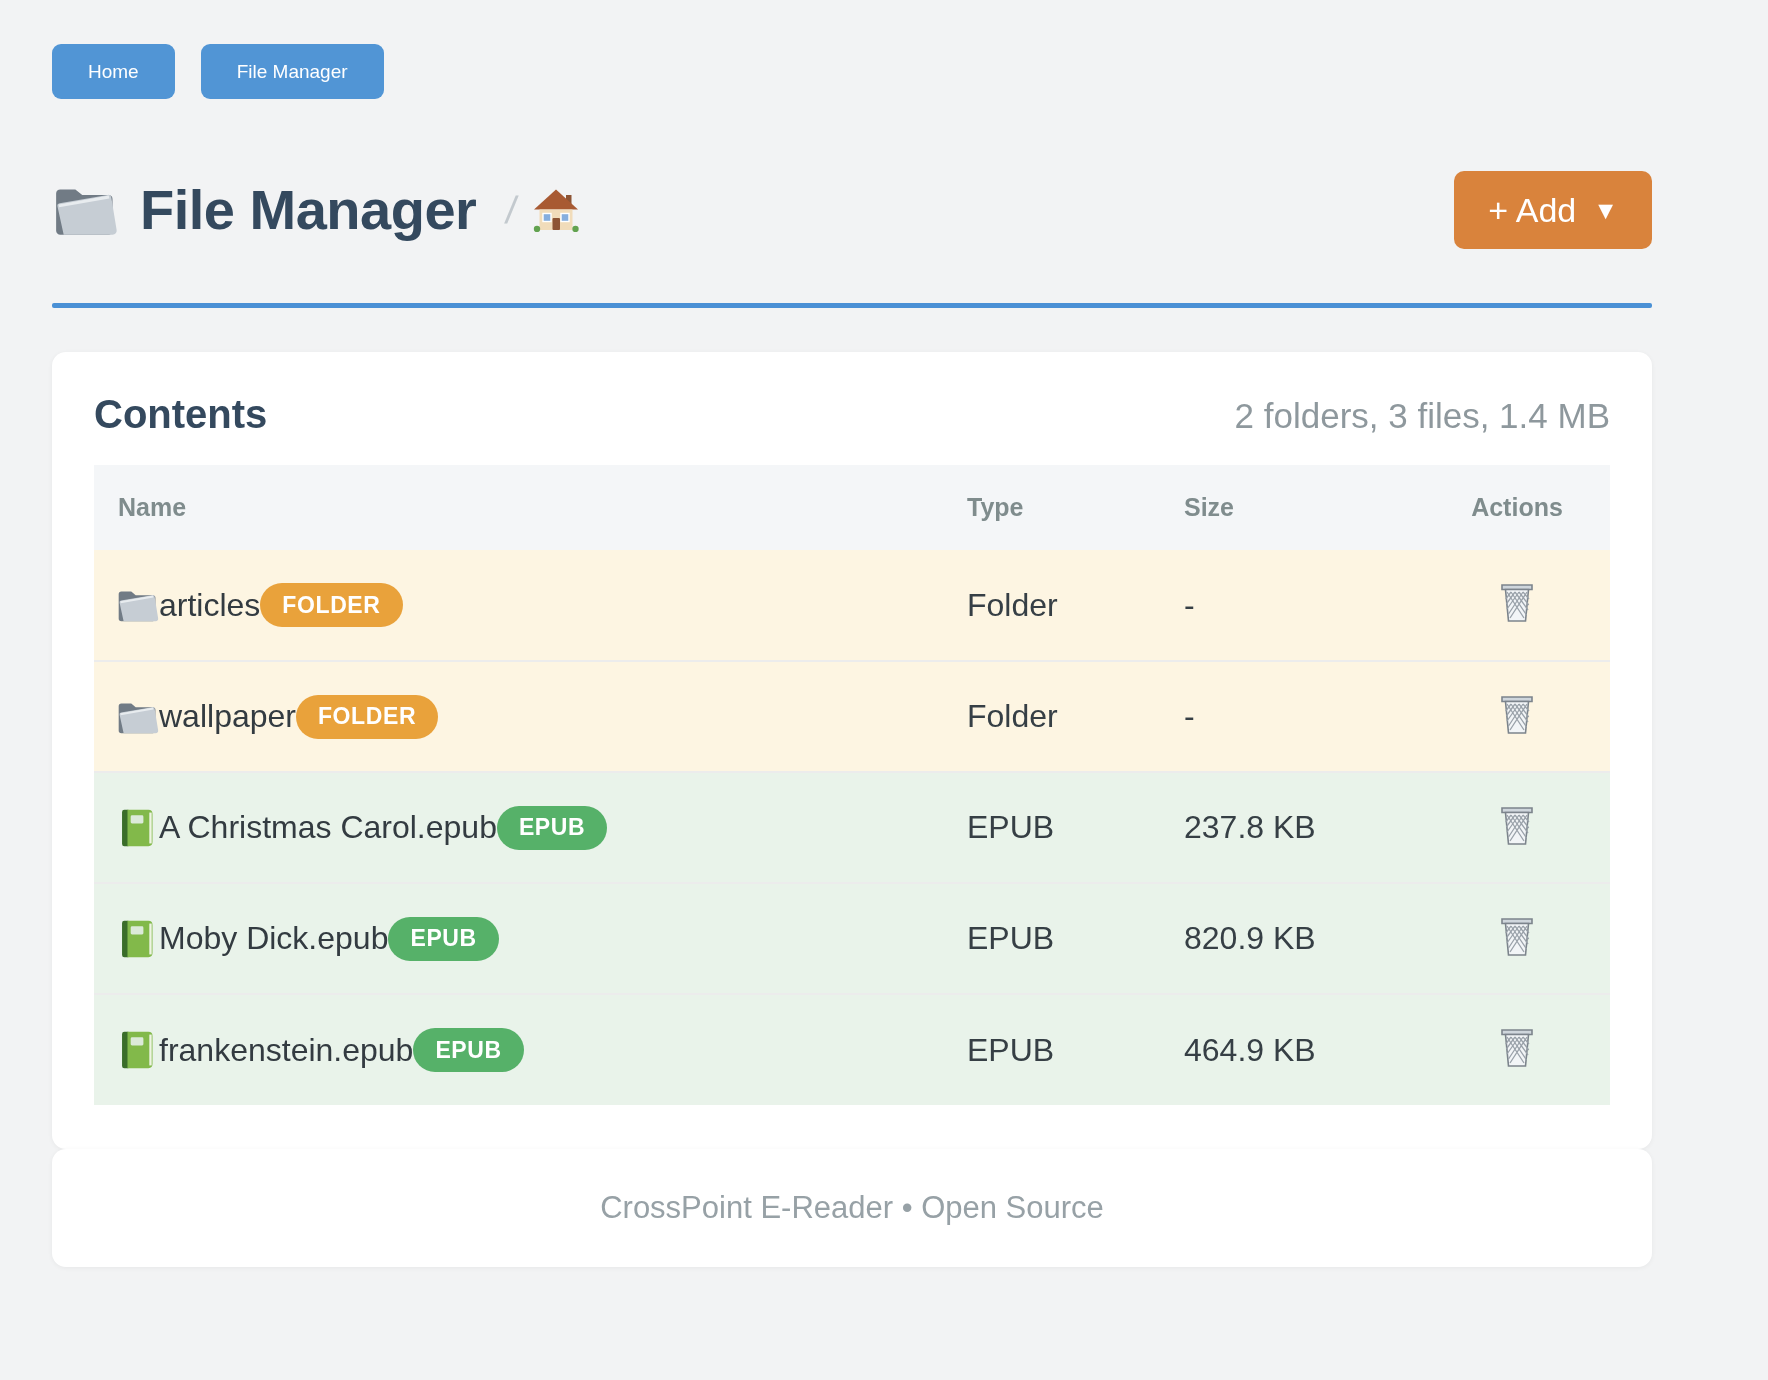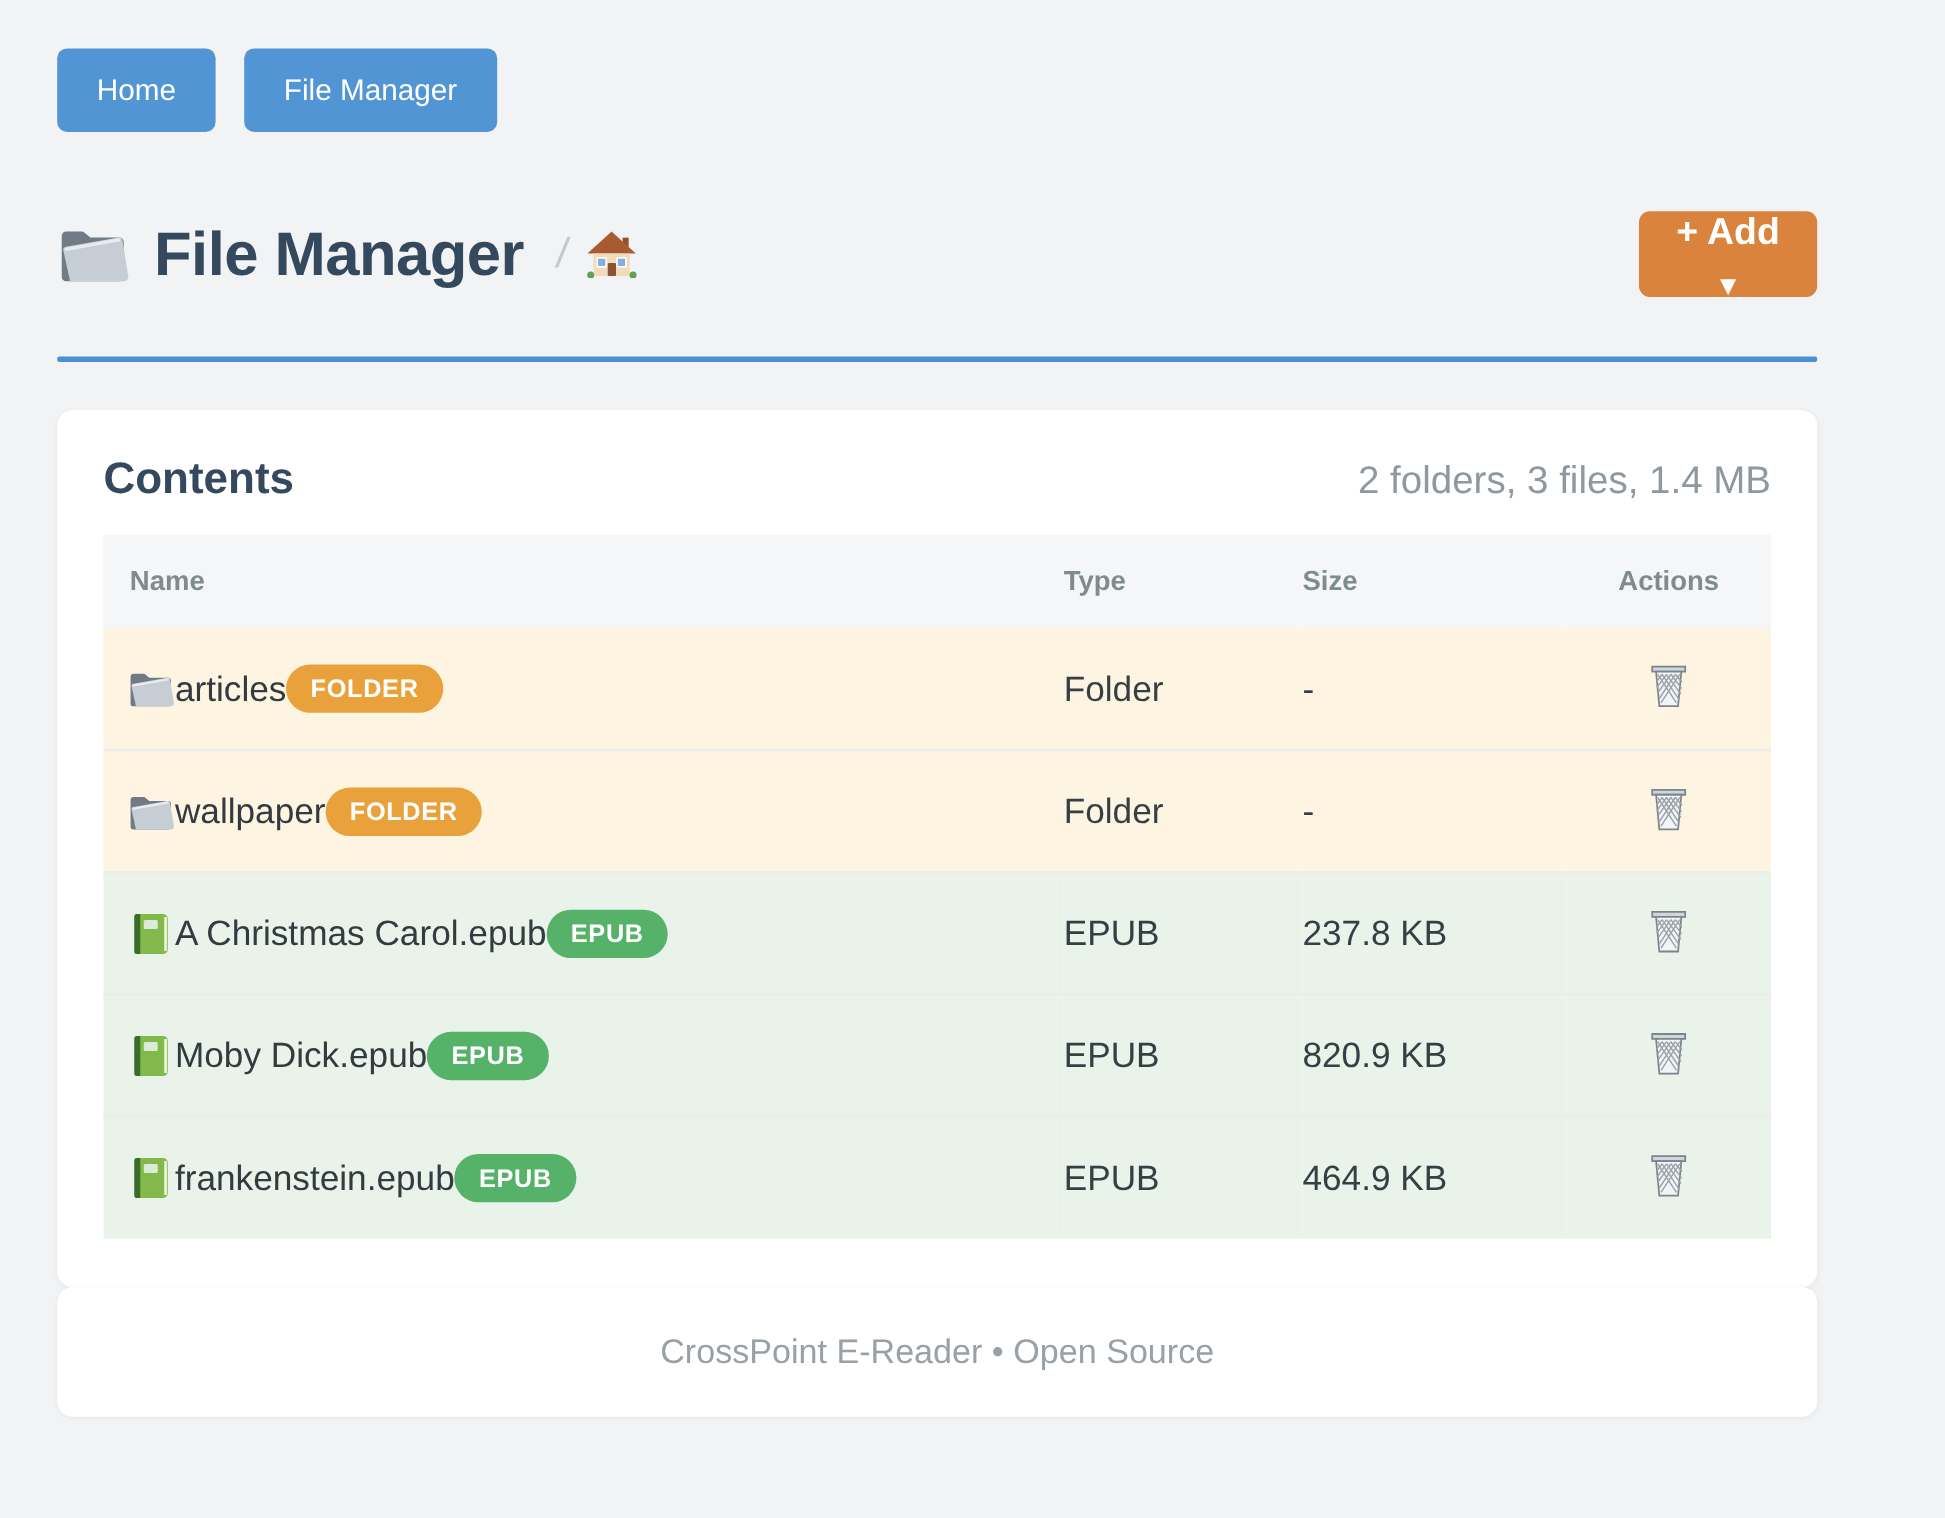--- a/index.html
+++ b/index.html
@@ -9,33 +9,33 @@
     --title-color:#34495e; --muted:#8e989d; --header-text:#7f8c8d;
     --name-color:#333b41; --cell-color:#363f45; --footer-text:#97a1a6; --divider:#ececec;
   }
   *{box-sizing:border-box;}
   html,body{margin:0;padding:0;width:1768px;height:1380px;overflow:hidden;
     background:var(--page-bg);font-family:"Liberation Sans","DejaVu Sans",sans-serif;}
   .page{padding:44px 116px 0 52px;}
 
   .nav-row{display:flex;gap:26px;}
   .nav-btn{background:var(--nav-blue);color:#fff;border:none;border-radius:9px;
-    font-size:27px;padding:0 36px;height:76px;font-family:inherit;cursor:pointer;}
+    font-size:19px;padding:0 36px;height:55px;font-family:inherit;cursor:pointer;}
 
   .title-row{display:flex;align-items:center;margin-top:72px;}
   .title-icon{display:block;}
   .title-icon svg{width:66px;height:58px;display:block;}
   h1{font-size:56px;line-height:1;margin:0 0 0 22px;color:var(--title-color);
      font-weight:bold;letter-spacing:-0.5px;}
   .crumb-sep{margin-left:30px;font-size:38px;color:#c3c9ce;transform:skewX(-8deg);}
   .crumb-home{margin-left:16px;display:flex;cursor:pointer;text-decoration:none;}
   .crumb-home svg{width:46px;height:44px;display:block;}
   .add-btn{margin-left:auto;height:78px;padding:0 34px;background:var(--add-orange);
-    border:none;border-radius:10px;color:#fff;font-size:34px;font-weight:bold;
-    font-family:inherit;display:flex;align-items:center;gap:17px;cursor:pointer;flex-direction:column;}
+    border:none;border-radius:10px;color:#fff;font-size:34px;font-weight:normal;
+    font-family:inherit;display:flex;align-items:center;gap:17px;cursor:pointer;}
   .add-btn .caret{font-size:25px;line-height:1;}
 
   .rule{height:5px;background:var(--rule-blue);margin-top:54px;border-radius:2px;}
 
   .card{background:var(--card-bg);border-radius:14px;margin-top:44px;
     padding:40px 42px 44px;box-shadow:0 1px 5px rgba(0,0,0,.05);}
   .card-head{display:flex;align-items:baseline;justify-content:space-between;}
   h2{margin:0;font-size:40px;color:var(--title-color);font-weight:bold;}
   .summary{font-size:35px;color:var(--muted);}
 

